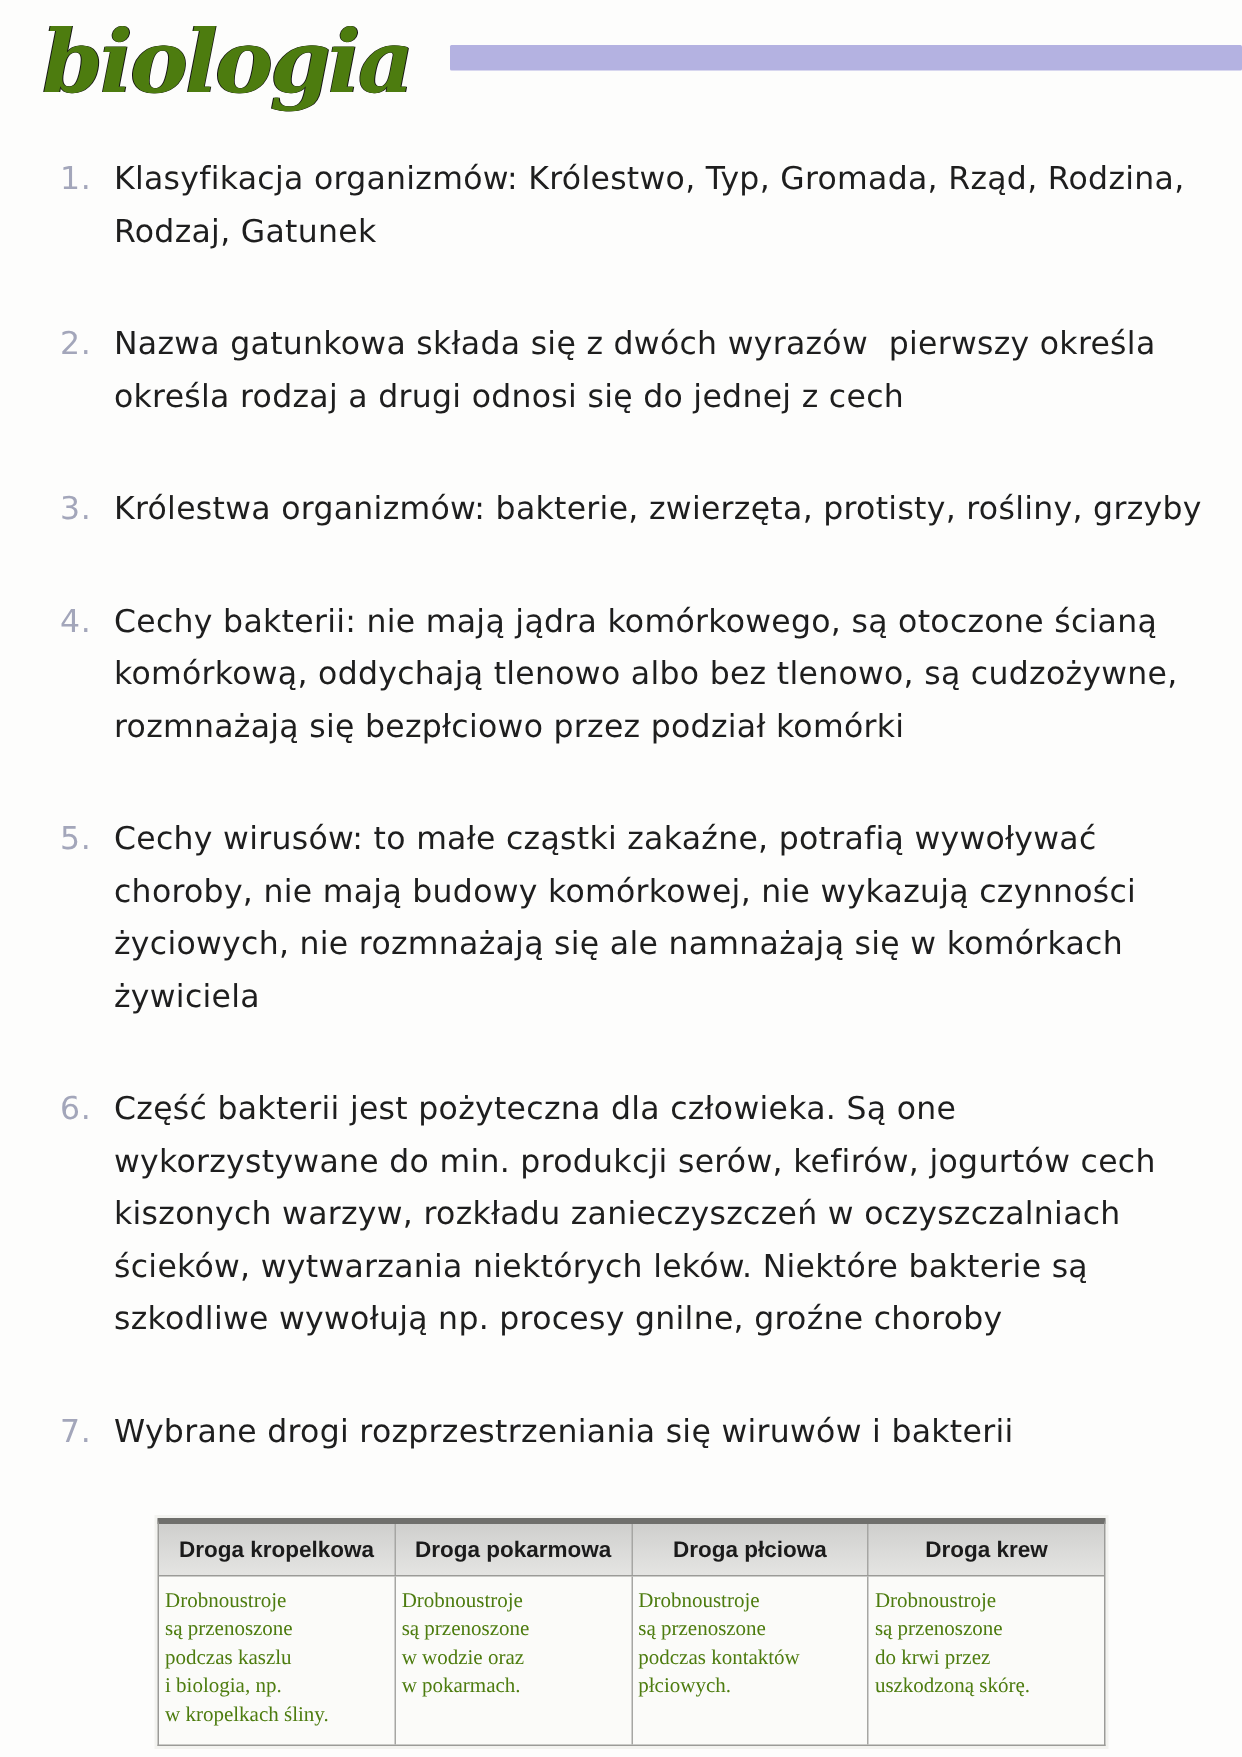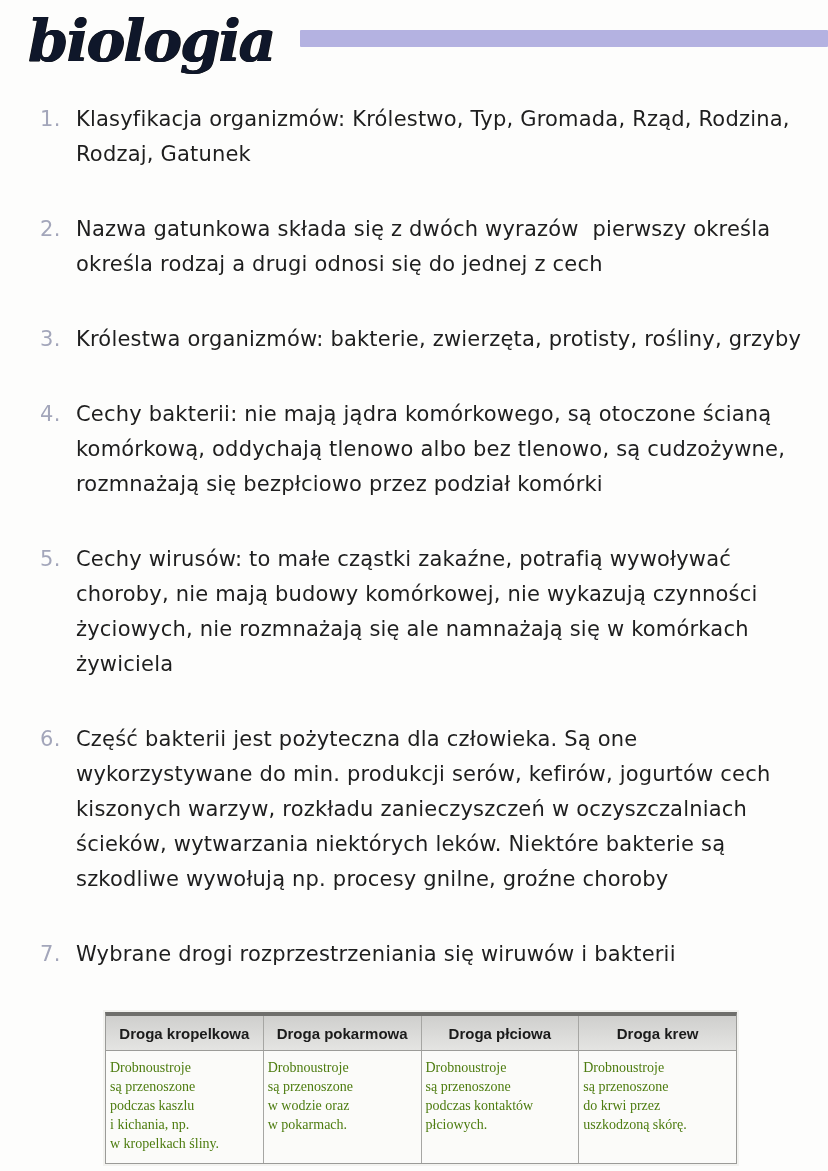--- a/index.html
+++ b/index.html
@@ -17,21 +17,21 @@
     height:92px;
     padding-left:28px;
     box-sizing:border-box;
   }
   .page-title {
     font-family:"DejaVu Serif", serif;
     font-style:italic;
     font-weight:bold;
     font-size:58px;
     letter-spacing:-2px;
-    color:#0f172a;
+    color:#4d7c0f;
     line-height:1;
     padding-bottom:10px;
     text-shadow:0.6px 0 0 #141414, -0.6px 0 0 #141414;
     white-space:nowrap;
   }
   .accent-bar {
     flex:1;
     height:17px;
     margin-left:26px;
     margin-top:-16px;
@@ -174,21 +174,21 @@
     <div class="th">Droga kropelkowa</div>
     <div class="th">Droga pokarmowa</div>
     <div class="th">Droga płciowa</div>
     <div class="th">Droga krew</div>
   </div>
   <div class="tbody">
     <div class="td">
       <div class="td-line">Drobnoustroje</div>
       <div class="td-line">są przenoszone</div>
       <div class="td-line">podczas kaszlu</div>
-      <div class="td-line">i kichania, np.</div>
+      <div class="td-line">i biologia, np.</div>
       <div class="td-line">w kropelkach śliny.</div>
     </div>
     <div class="td">
       <div class="td-line">Drobnoustroje</div>
       <div class="td-line">są przenoszone</div>
       <div class="td-line">w wodzie oraz</div>
       <div class="td-line">w pokarmach.</div>
     </div>
     <div class="td">
       <div class="td-line">Drobnoustroje</div>

